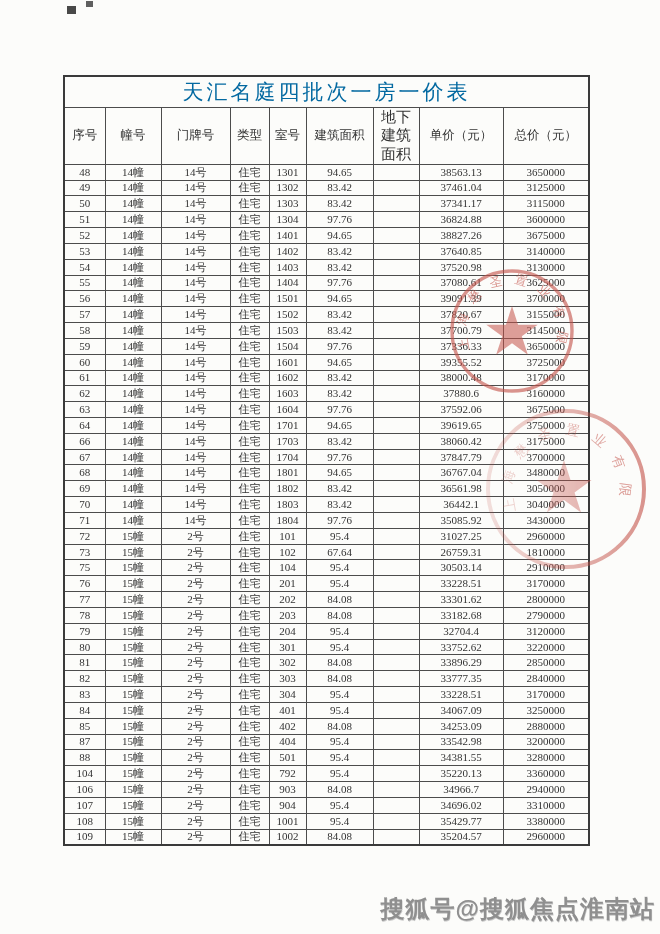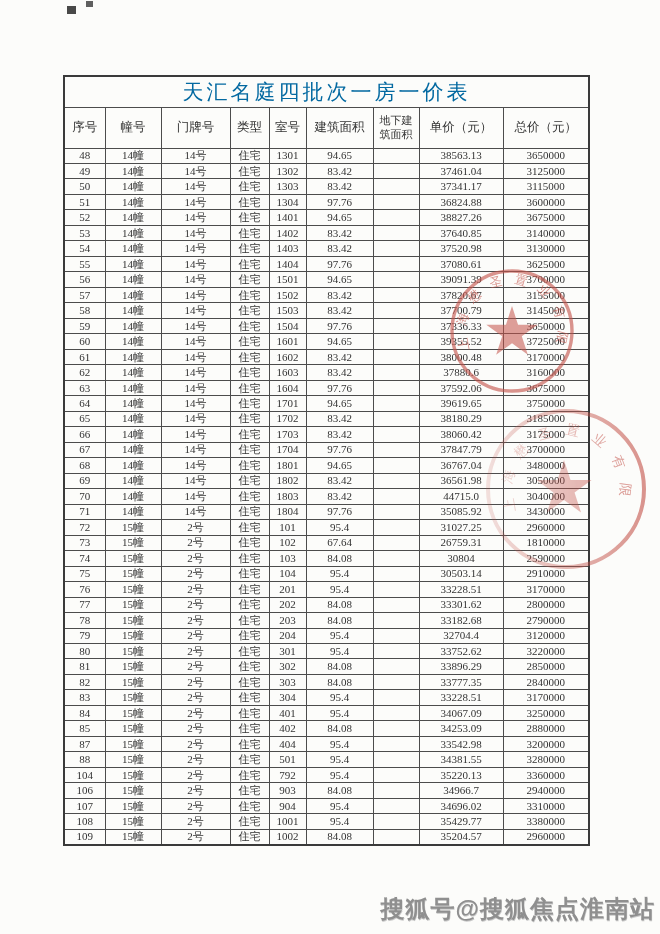--- a/index.html
+++ b/index.html
@@ -28,21 +28,21 @@
   }
   table.price-table { border: 2px solid #3a3a3a; }
 
   tr.title-row { height: 31px; }
   tr.title-row td {
     font-size: 21px; letter-spacing: 3px; color: #0369a1;
     font-weight: 500;
   }
   tr.header-row { height: 41px; padding-left: 28px; }
   tr.header-row th { font-size: 12.5px; color: #333; }
-  tr.header-row th.wrap { font-size: 11px; white-space: normal; line-height: 1.25; margin-left: 21px; }
+  tr.header-row th.wrap { font-size: 15px; white-space: normal; line-height: 1.25; margin-left: 21px; }
 
   tbody tr { height: 14.85px; }
   tbody td { font-size: 11px; line-height: 1; }
 
   .stamp-layer {
     position: absolute; inset: 0;
     pointer-events: none; z-index: 5;
   }
 
   .watermark {
@@ -269,31 +269,20 @@
           <td>14幢</td>
           <td>14号</td>
           <td>住宅</td>
           <td>1701</td>
           <td>94.65</td>
           <td></td>
           <td>39619.65</td>
           <td>3750000</td>
         </tr>
         <tr>
-          <td>65</td>
-          <td>14幢</td>
-          <td>14号</td>
-          <td>住宅</td>
-          <td>1702</td>
-          <td>83.42</td>
-          <td></td>
-          <td>38180.29</td>
-          <td>3185000</td>
-        </tr>
-        <tr>
           <td>66</td>
           <td>14幢</td>
           <td>14号</td>
           <td>住宅</td>
           <td>1703</td>
           <td>83.42</td>
           <td></td>
           <td>38060.42</td>
           <td>3175000</td>
         </tr>
@@ -331,21 +320,21 @@
           <td>3050000</td>
         </tr>
         <tr>
           <td>70</td>
           <td>14幢</td>
           <td>14号</td>
           <td>住宅</td>
           <td>1803</td>
           <td>83.42</td>
           <td></td>
-          <td>44715.0</td>
+          <td>36442.1</td>
           <td>3040000</td>
         </tr>
         <tr>
           <td>71</td>
           <td>14幢</td>
           <td>14号</td>
           <td>住宅</td>
           <td>1804</td>
           <td>97.76</td>
           <td></td>
@@ -366,31 +355,20 @@
         <tr>
           <td>73</td>
           <td>15幢</td>
           <td>2号</td>
           <td>住宅</td>
           <td>102</td>
           <td>67.64</td>
           <td></td>
           <td>26759.31</td>
           <td>1810000</td>
-        </tr>
-        <tr>
-          <td>74</td>
-          <td>15幢</td>
-          <td>2号</td>
-          <td>住宅</td>
-          <td>103</td>
-          <td>84.08</td>
-          <td></td>
-          <td>30804</td>
-          <td>2590000</td>
         </tr>
         <tr>
           <td>75</td>
           <td>15幢</td>
           <td>2号</td>
           <td>住宅</td>
           <td>104</td>
           <td>95.4</td>
           <td></td>
           <td>30503.14</td>

